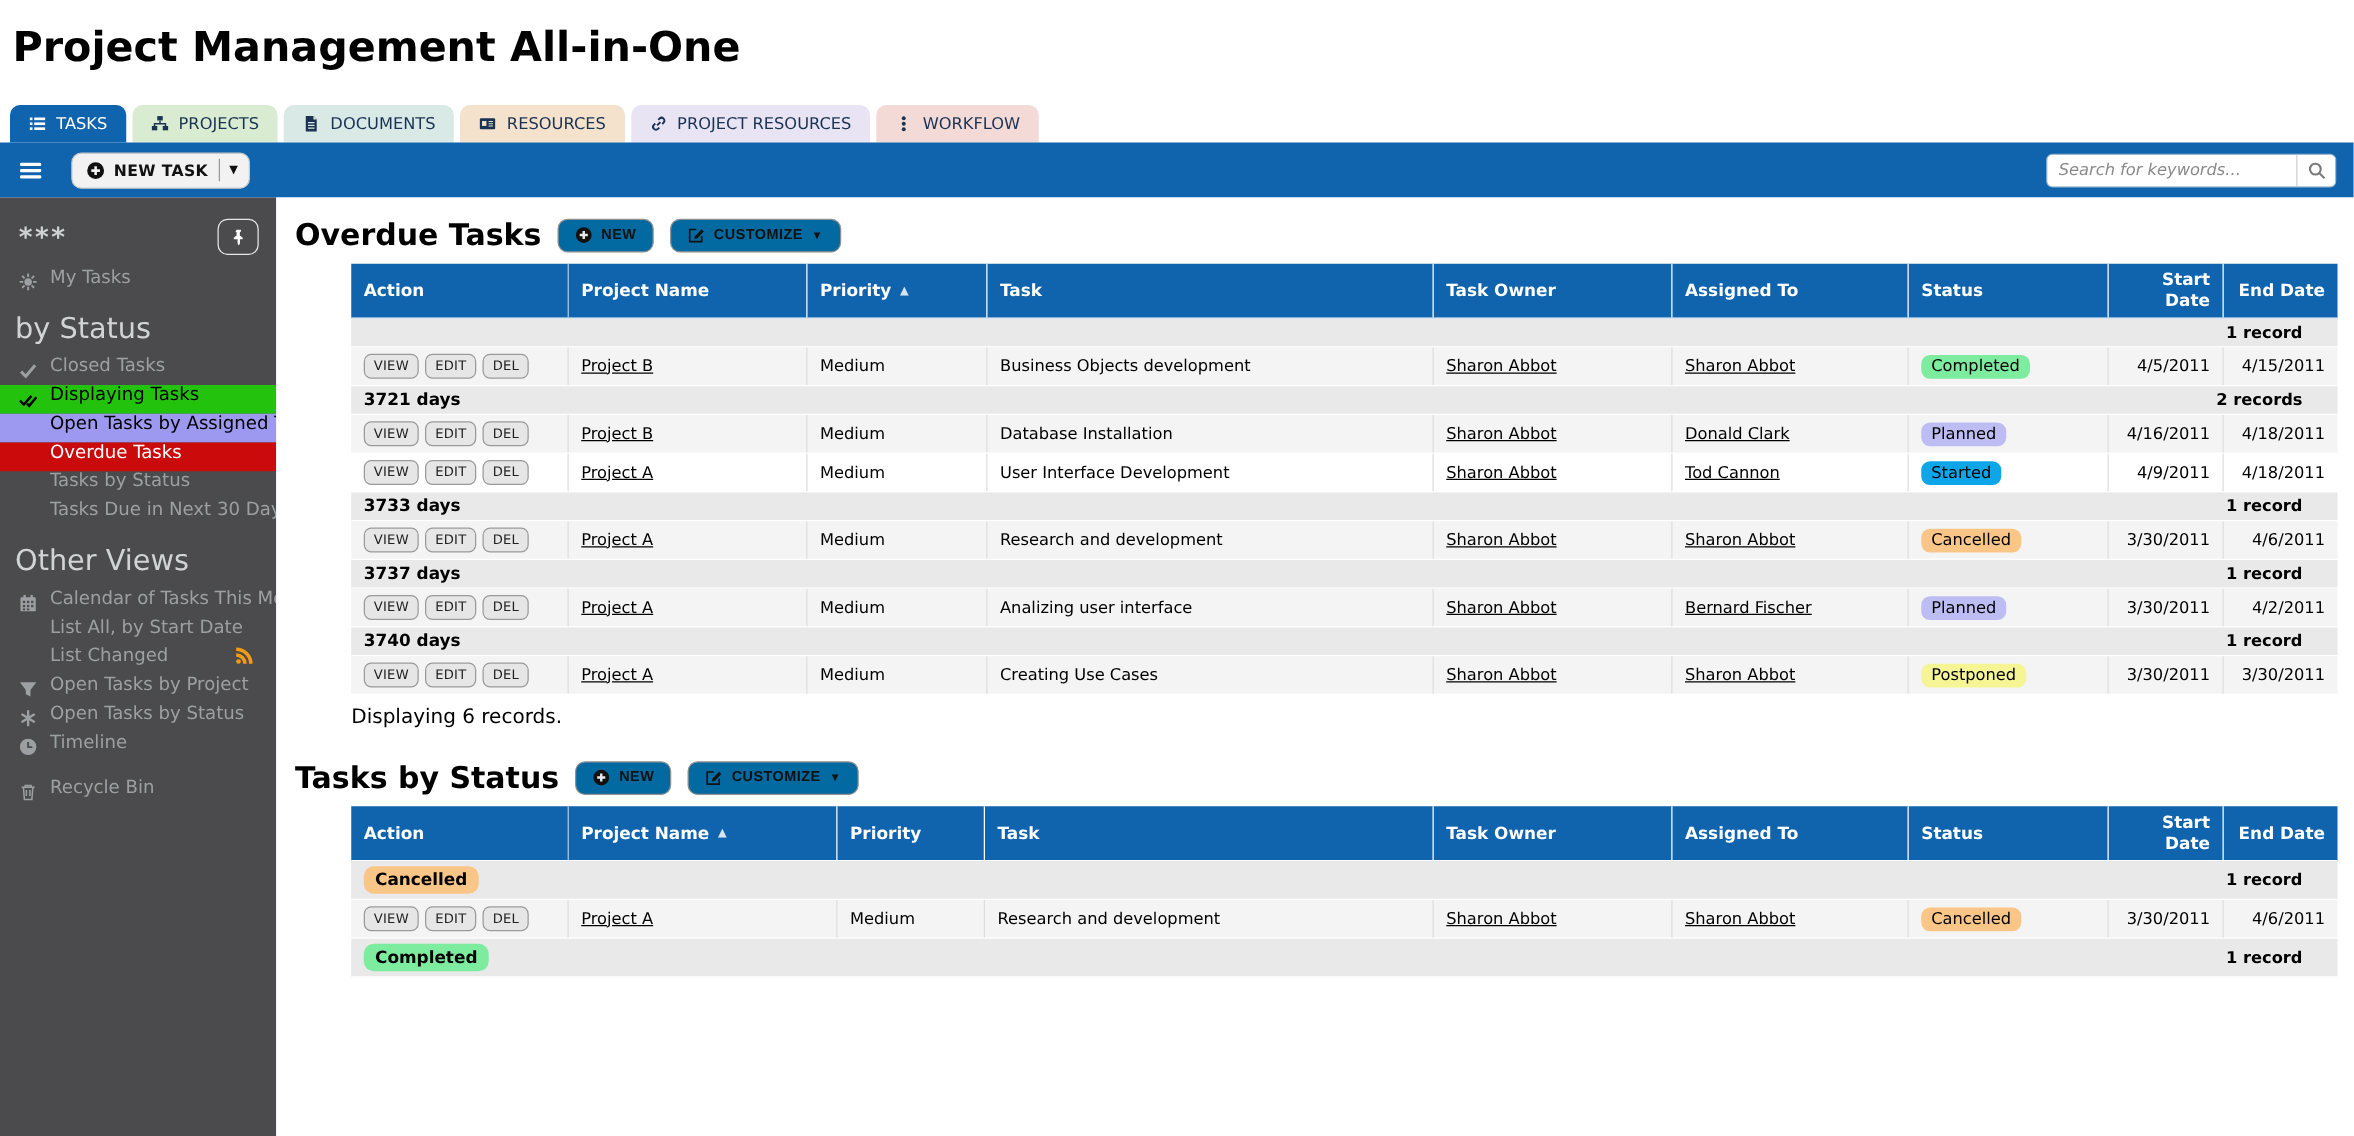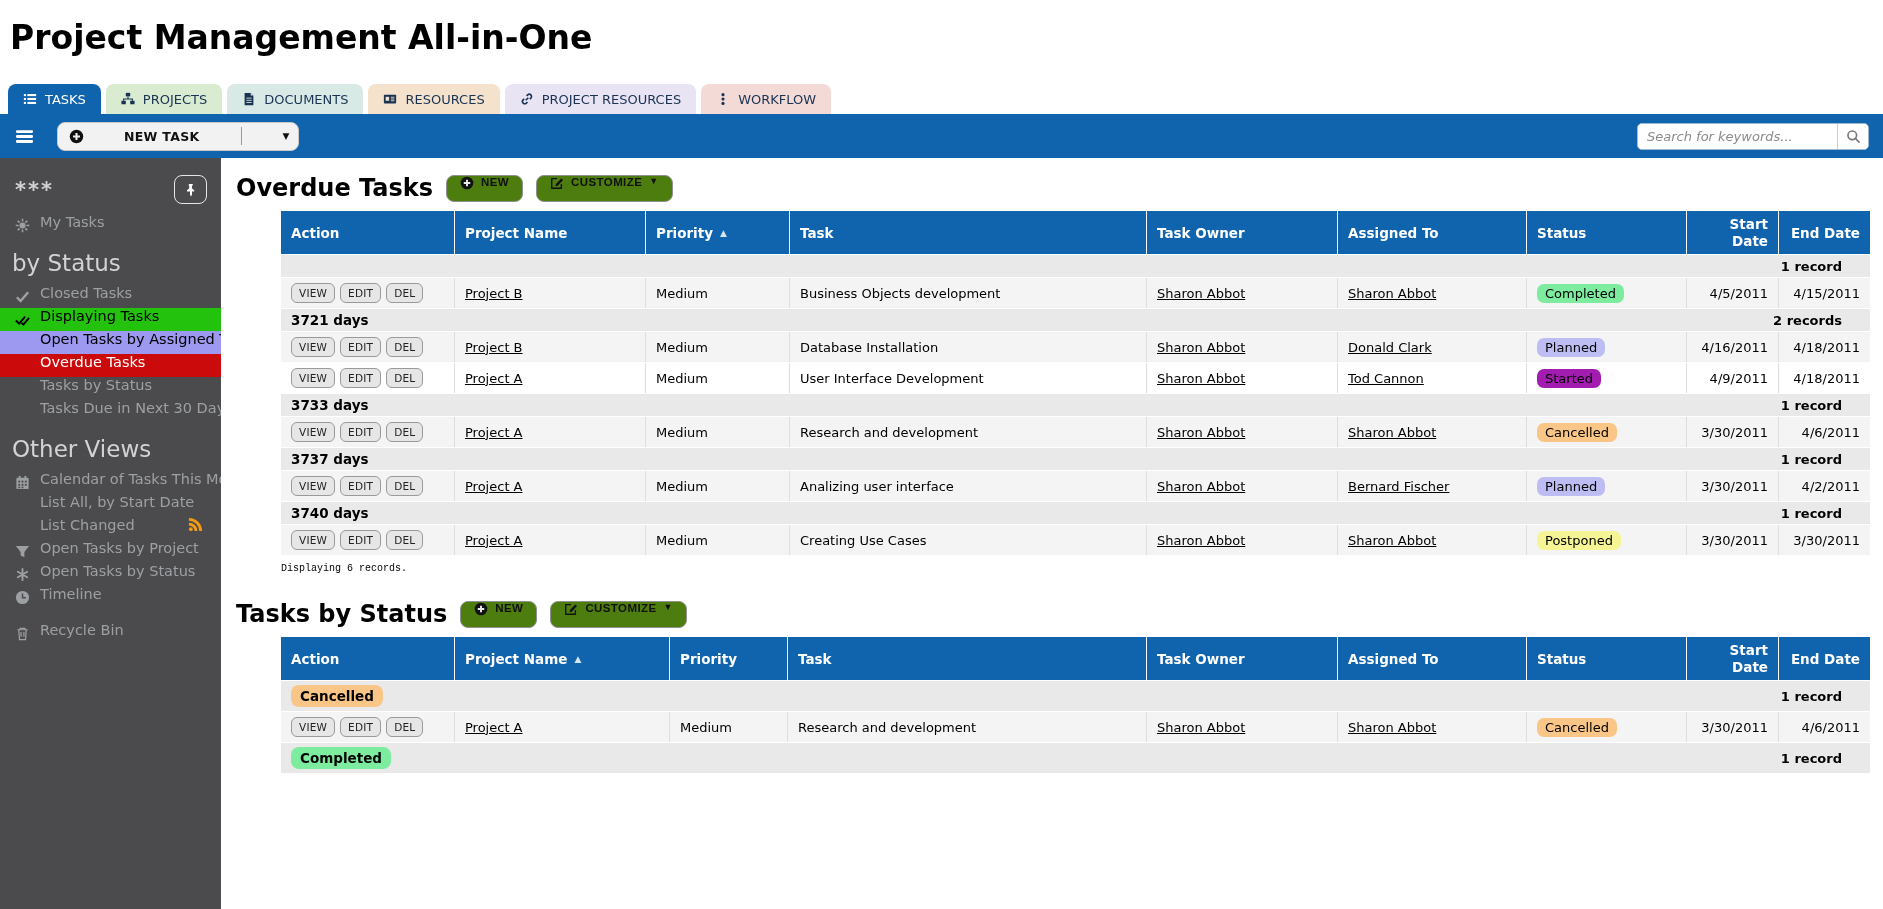--- a/index.html
+++ b/index.html
@@ -15,21 +15,21 @@
   .tab.active { color:#fff; }
   .tab .icon { width:14px; height:14px; display:inline-flex; }
   .tab .icon svg { width:14px; height:14px; }
 
   
   .toolbar { height:44px; background:#1063ad; display:flex; align-items:center; padding:0 14px; }
   .hamburger { width:21px; height:17px; display:inline-flex; cursor:pointer; }
   .hamburger svg { width:21px; height:17px; }
   .newtask { margin-left:22px; background:#f2f2f2; border:1px solid #c8c8c8; border-radius:8px;
     height:29px; display:flex; align-items:center; padding:0 8px 0 11px; font-size:12.5px;
-    font-weight:bold; color:#111; letter-spacing:.3px; cursor:pointer;gap:33px; }
+    font-weight:bold; color:#111; letter-spacing:.3px; cursor:pointer; }
   .newtask .icon { width:15px; height:15px; margin-right:7px; display:inline-flex; }
   .newtask .icon svg { width:15px; height:15px; }
   .newtask .split { width:1px; height:18px; background:#9a9a9a; margin:0 7px 0 9px; }
   .caret { font-size:9px; color:#111; }
   .search { margin-left:auto; width:232px; height:27px; background:#fff; border-radius:5px;
     display:flex; overflow:hidden; border:1px solid #9fb9d2;justify-content:space-between; }
   .search input { flex:1; border:none; outline:none; padding:0 9px; font-size:13px;
     font-style:italic; color:#333; font-family:inherit; }
   .search input::placeholder { color:#8a8a8a; font-style:italic; }
   .searchbtn { width:31px; background:#fff; border:none; border-left:1px solid #cfcfcf;
@@ -53,22 +53,22 @@
   .side-item .islot svg { width:15px; height:15px; }
   .side-item .trail { margin-left:auto; margin-right:18px; display:inline-flex; }
   .side-item .trail svg { width:15px; height:15px; }
   .side-heading { font-size:23px; color:#d2d3d5; padding:13px 0 9px 12px; }
   .gap-before { margin-top:13px; }
 
   
   .main { flex:1; background:#fff; padding:16px 0 0 15px; overflow:hidden; }
   .sechead { display:flex; align-items:center; gap:13px; margin-bottom:9px; }
   .sechead h2 { font-size:24px; font-weight:bold; color:#000; }
-  .tbtn { background:#4d7c0f; border:1px solid #919191; border-radius:8px; height:27px;
-    display:flex; padding:0 13px; font-size:11.5px; font-weight:bold;
+  .tbtn { background:#0369a1; border:1px solid #919191; border-radius:8px; height:27px;
+    display:flex; align-items:center; padding:0 13px; font-size:11.5px; font-weight:bold;
     letter-spacing:.4px; color:#111; cursor:pointer; gap:7px; }
   .tbtn .icon { display:inline-flex; }
   .tbtn .icon svg { width:14px; height:14px; }
   .sechead2 { margin-top:26px; }
 
   
   .table { margin-left:45px; width:1589px; }
   .trow { border-bottom:1px solid #fff; }
   .t1 .trow.grid { display:grid; grid-template-columns:174px 191px 144px 357px 191px 189px 160px 92px 91px; }
   .t2 .trow.grid { display:grid; grid-template-columns:174px 215px 118px 359px 191px 189px 160px 92px 91px; }
@@ -89,21 +89,21 @@
   .trow.data.white { background:#fff; }
   .trow.data .cell { display:flex; align-items:center; padding:0 10px; border-right:1px solid #dedede; overflow:hidden; white-space:nowrap; }
   .trow.data .cell:last-child { border-right:none; }
   .cell.right { justify-content:flex-end; }
   .cell.actions { gap:5px; padding-left:7px; }
   .rowbtn { background:#e6e6e6; border:1px solid #9a9a9a; border-radius:6px; font-size:10.5px;
     color:#222; padding:3px 7px; cursor:pointer; font-family:inherit; letter-spacing:.2px; }
   a.cl { color:#000; text-decoration:underline; cursor:pointer; }
   .badge { padding:2px 8px; border-radius:7px; color:#000; }
   .gbadge { margin-left:10px; padding:3px 9px; border-radius:8px; font-weight:bold; color:#000; font-size:13.5px; }
-  .tfoot { margin:7px 0 0 45px; font-size:10px; color:#000;font-family:Liberation Mono, monospace; }
+  .tfoot { margin:7px 0 0 45px; font-size:16px; color:#000; }
 </style>
 </head>
 <body>
 
 <div class="page">
 
   <h1 class="title">Project Management All-in-One</h1>
 
   <div class="tabbar" id="tabbar">
       <div class="tab active" style="background: rgb(16, 99, 173); color: rgb(255, 255, 255);">
@@ -476,21 +476,21 @@
             <div class="cell">
               <span>User Interface Development</span>
             </div>
             <div class="cell">
               <a class="cl">Sharon Abbot</a>
             </div>
             <div class="cell">
               <a class="cl">Tod Cannon</a>
             </div>
             <div class="cell">
-              <span class="badge" style="background: #a21caf;">Started</span>
+              <span class="badge" style="background: #0ea5e9;">Started</span>
             </div>
             <div class="cell right">
               <span>4/9/2011</span>
             </div>
             <div class="cell right">
               <span>4/18/2011</span>
             </div>
           </div>
           <div class="trow group">
             <span class="glabel">3733 days</span>

